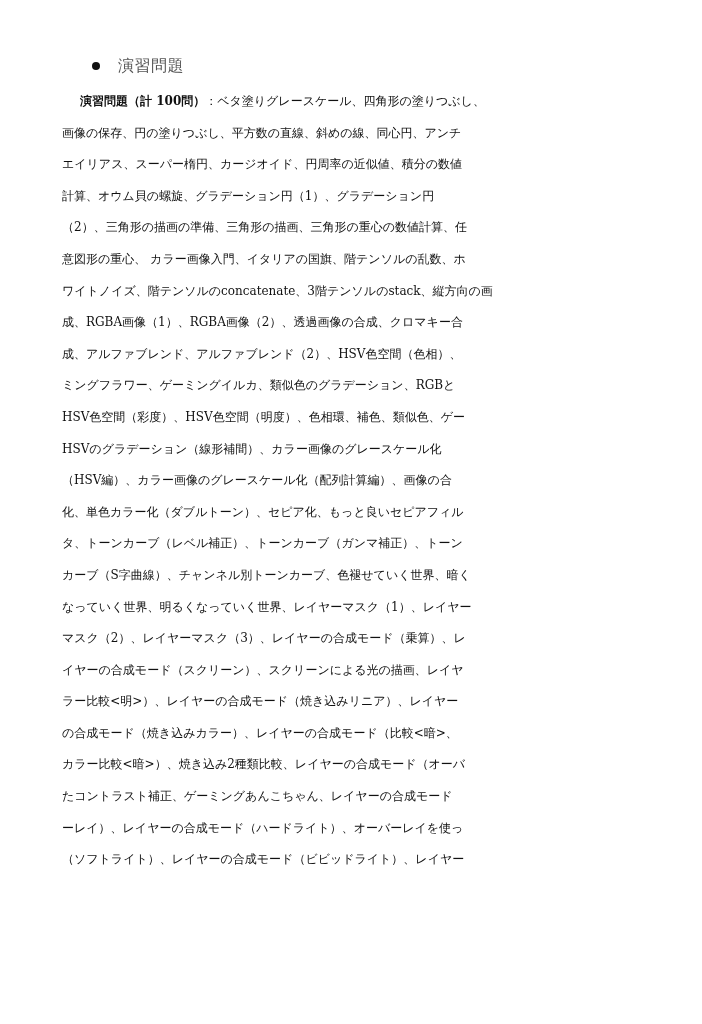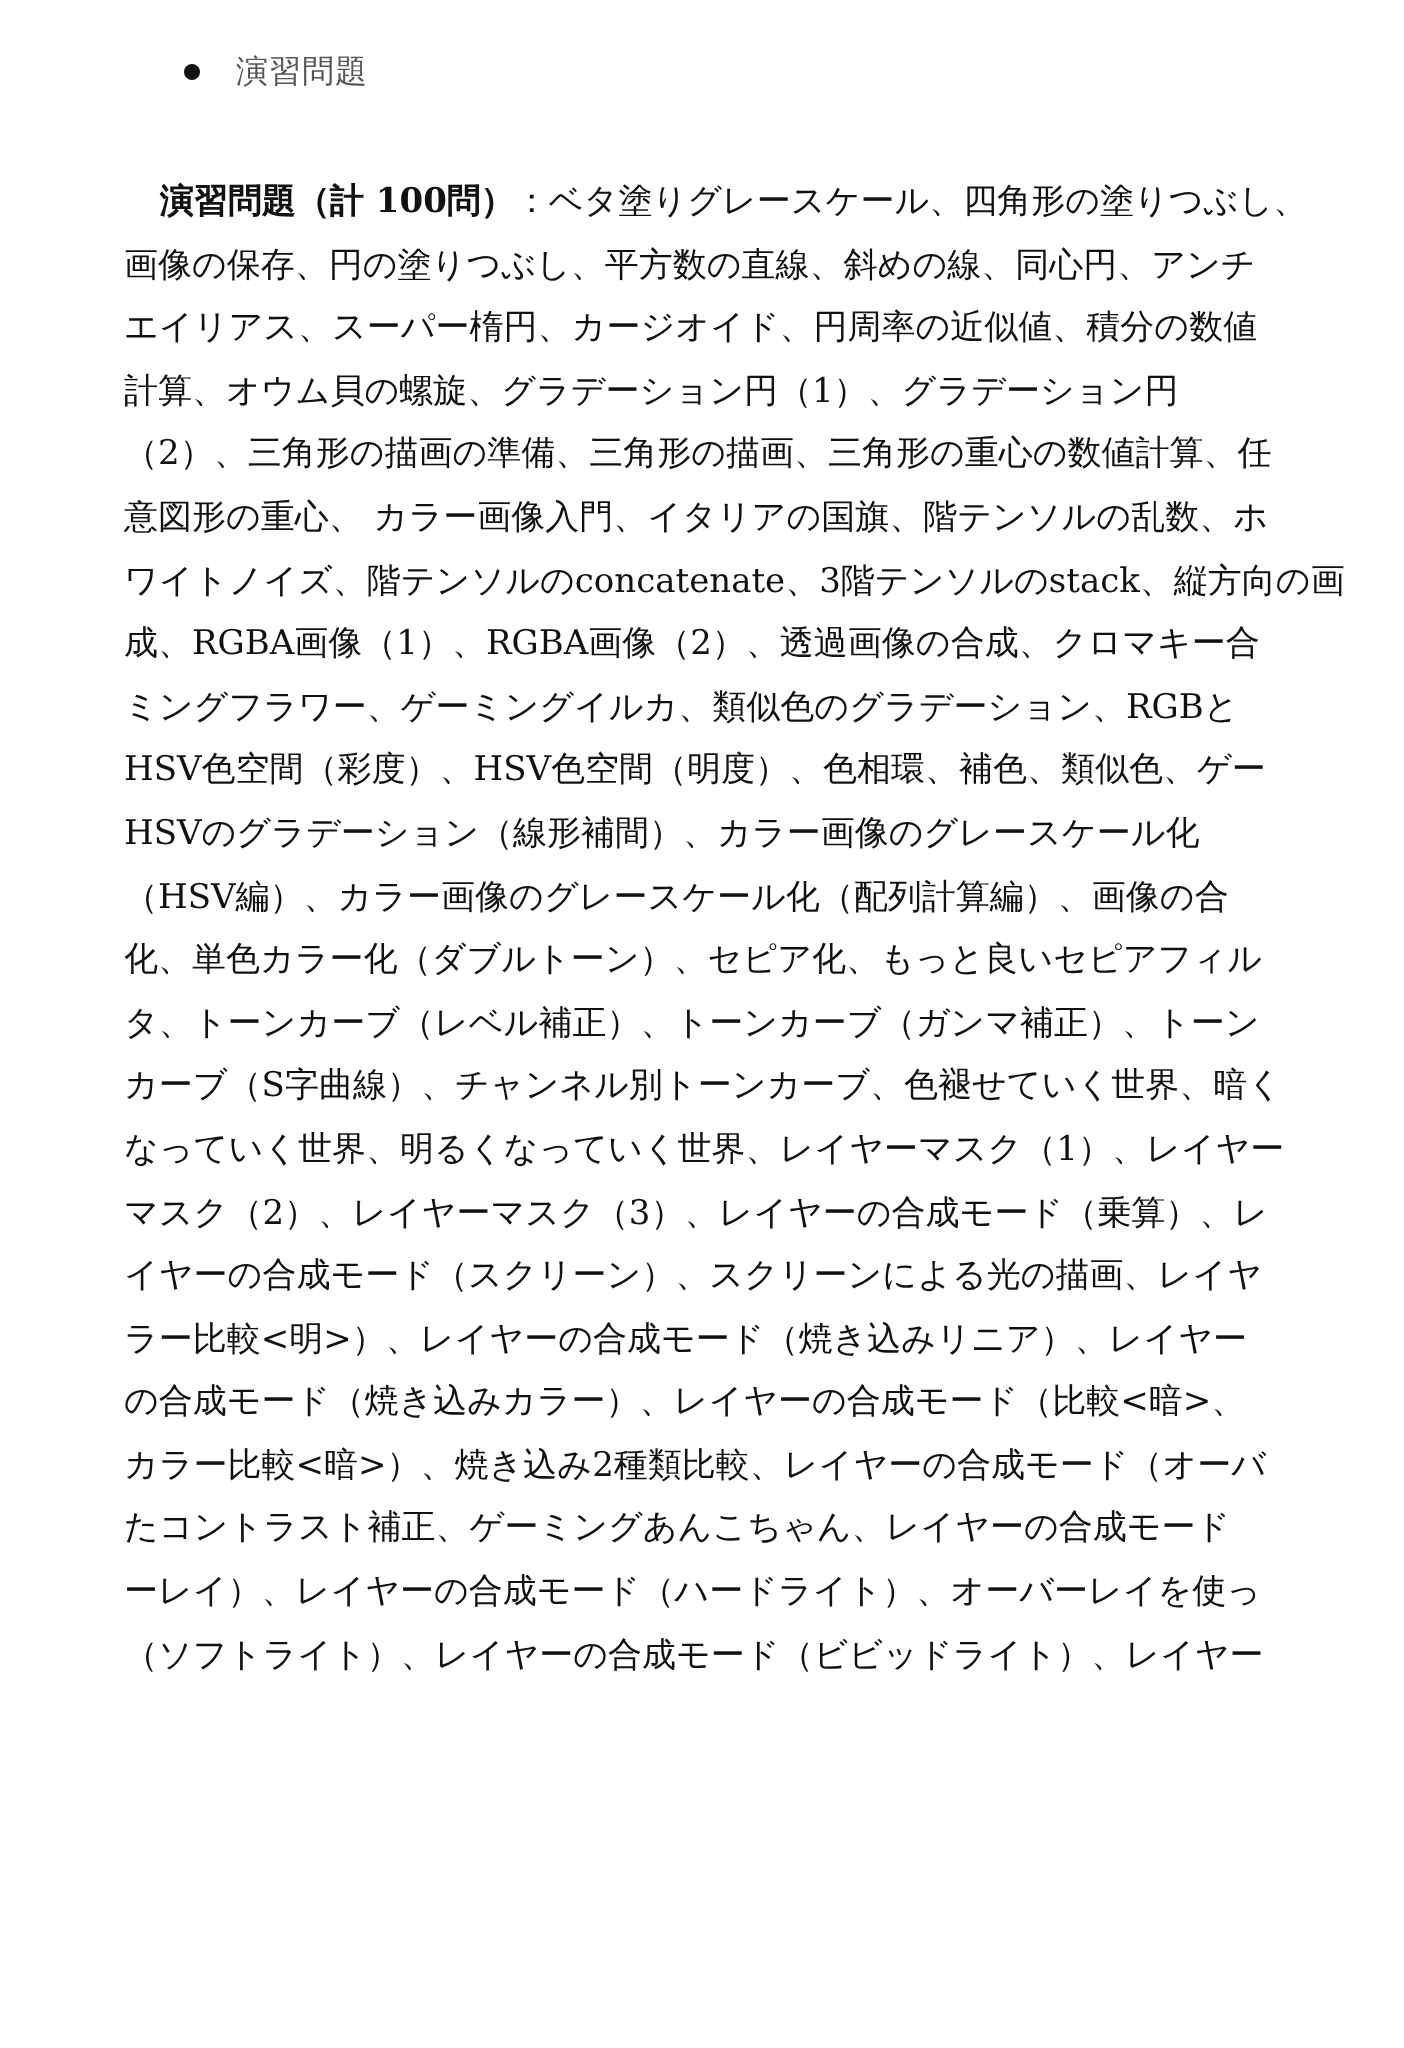--- a/index.html
+++ b/index.html
@@ -18,21 +18,21 @@
     .page {
       position: absolute;
       left: 0;
       top: 0;
       width: 702px;
       height: 1024px;
     }
     .bullet-row {
       position: absolute;
       left: 92px;
-      top: 24px;
+      top: 54px;
       height: 24px;
       display: flex;
       align-items: center;
     }
     .bullet-dot {
       width: 8px;
       height: 8px;
       border-radius: 50%;
       background: #111111;
       margin-right: 18px;
@@ -40,21 +40,21 @@
     .bullet-label {
       font-size: 16px;
       color: #555555;
       letter-spacing: 0.5px;
     }
     .body-text {
       position: absolute;
       left: 62px;
       top: 86px;
       width: 580px;
-      font-size: 17px;
+      font-size: 12px;
       line-height: 31.6px;
       text-align: justify;
       word-break: break-all;
       line-break: anywhere;
       text-indent: 18px;
     }
     .body-line {
       display: block;
       white-space: nowrap;
       text-indent: 0;
@@ -79,20 +79,21 @@
 
   <div class="body-text">
     <span class="body-line first"><span class="lead">演習問題（計 100問）</span><span>：ベタ塗りグレースケール、四角形の塗りつぶし、</span></span>
     <span class="body-line">画像の保存、円の塗りつぶし、平方数の直線、斜めの線、同心円、アンチ</span>
     <span class="body-line">エイリアス、スーパー楕円、カージオイド、円周率の近似値、積分の数値</span>
     <span class="body-line">計算、オウム貝の螺旋、グラデーション円（1）、グラデーション円</span>
     <span class="body-line">（2）、三角形の描画の準備、三角形の描画、三角形の重心の数値計算、任</span>
     <span class="body-line">意図形の重心、 カラー画像入門、イタリアの国旗、階テンソルの乱数、ホ</span>
     <span class="body-line">ワイトノイズ、階テンソルのconcatenate、3階テンソルのstack、縦方向の画</span>
     <span class="body-line">成、RGBA画像（1）、RGBA画像（2）、透過画像の合成、クロマキー合</span>
+    <span class="body-line">成、アルファブレンド、アルファブレンド（2）、HSV色空間（色相）、</span>
     <span class="body-line">ミングフラワー、ゲーミングイルカ、類似色のグラデーション、RGBと</span>
     <span class="body-line">HSV色空間（彩度）、HSV色空間（明度）、色相環、補色、類似色、ゲー</span>
     <span class="body-line">HSVのグラデーション（線形補間）、カラー画像のグレースケール化</span>
     <span class="body-line">（HSV編）、カラー画像のグレースケール化（配列計算編）、画像の合</span>
     <span class="body-line">化、単色カラー化（ダブルトーン）、セピア化、もっと良いセピアフィル</span>
     <span class="body-line">タ、トーンカーブ（レベル補正）、トーンカーブ（ガンマ補正）、トーン</span>
     <span class="body-line">カーブ（S字曲線）、チャンネル別トーンカーブ、色褪せていく世界、暗く</span>
     <span class="body-line">なっていく世界、明るくなっていく世界、レイヤーマスク（1）、レイヤー</span>
     <span class="body-line">マスク（2）、レイヤーマスク（3）、レイヤーの合成モード（乗算）、レ</span>
     <span class="body-line">イヤーの合成モード（スクリーン）、スクリーンによる光の描画、レイヤ</span>

